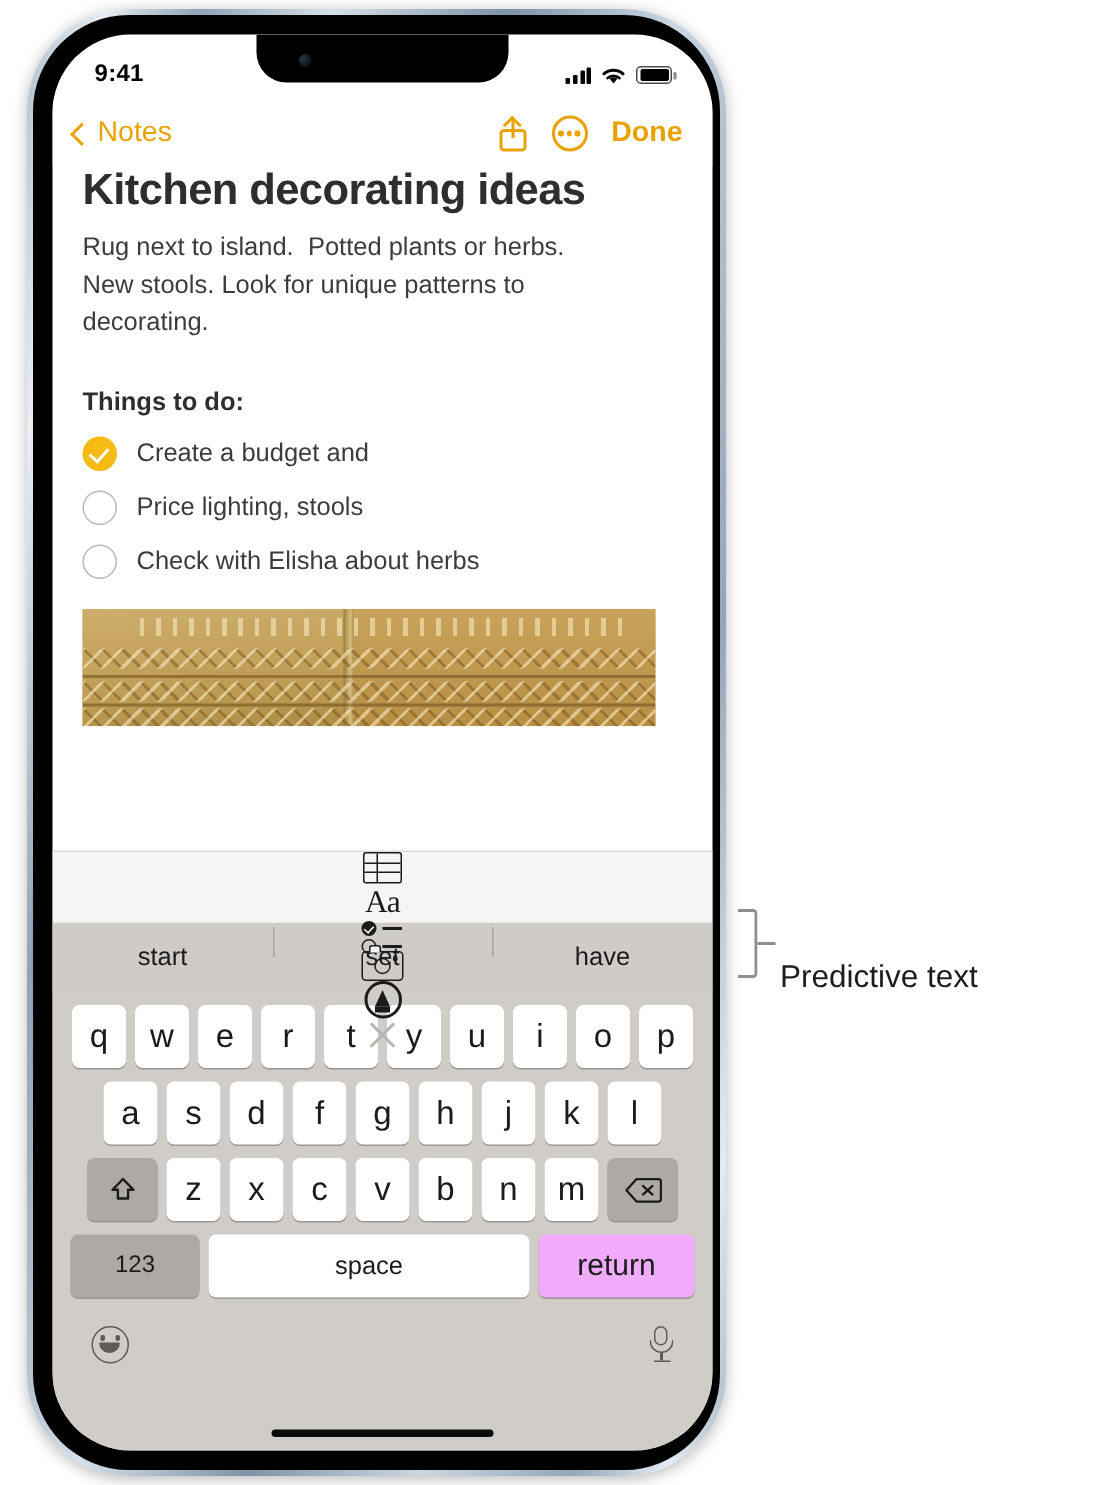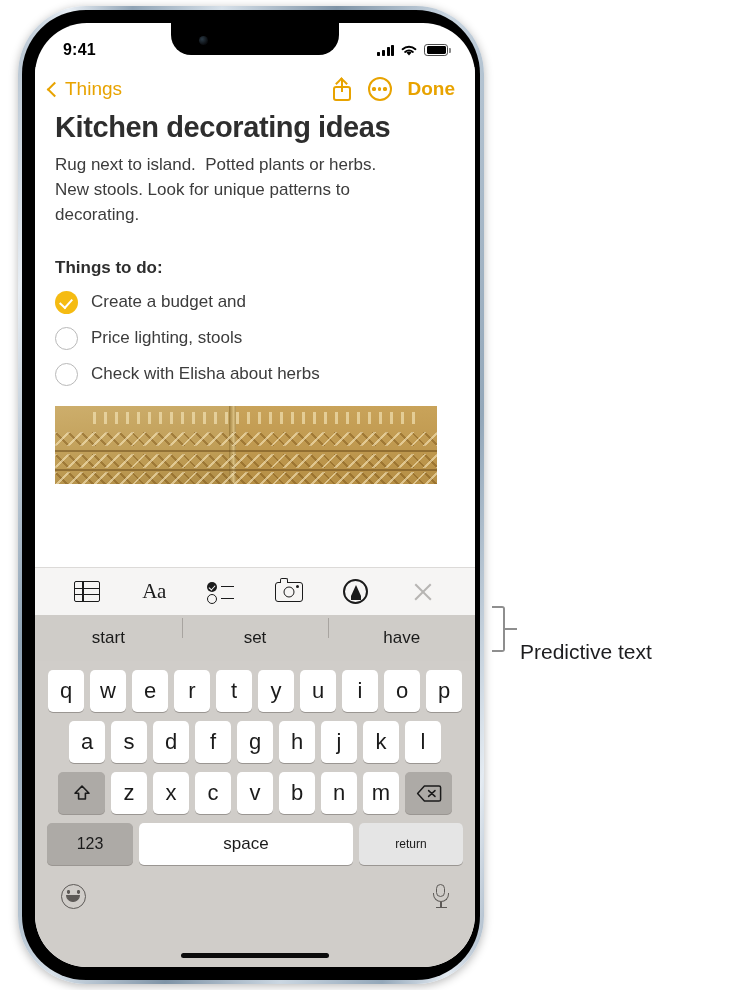--- a/index.html
+++ b/index.html
@@ -137,21 +137,21 @@
   .hline { position: absolute; width: 100%; height: 1.5px; background: rgba(90,60,15,.45); }
   .photo-dots { position:absolute; top:6px; left:10%; width: 86%; height: 12px;
     background: repeating-linear-gradient(90deg, rgba(245,230,185,.75) 0 3px, rgba(0,0,0,0) 3px 11px);
     opacity:.85; }
 
   
   .fmtbar {
     position: absolute; top: 544px; left: 0; width: 440px; height: 48px;
     background: #f6f5f4; border-top: 1px solid #dcdad8;
     display: flex; align-items: center; justify-content: space-around;
-    padding: 0 18px; z-index: 20;
+    padding: 0 18px; z-index: 20; flex-direction: column;
   }
   .fmt { width: 34px; height: 30px; display:flex; align-items:center; justify-content:center; }
   .ic-table { width: 26px; height: 21px; border: 1.9px solid #1b1b1b; border-radius: 2px; position: relative; }
   .ic-table::before { content:""; position:absolute; left:0; right:0; top: 5.6px; height:1.7px; background:#1b1b1b; }
   .ic-table::after  { content:""; position:absolute; top:0; bottom:0; left: 7.6px; width:1.7px; background:#1b1b1b; }
   .ic-table i { position:absolute; left:0; right:0; top: 11.8px; height: 1.7px; background:#1b1b1b; }
   .ic-aa { font-size: 21px; color: #1b1b1b; font-family:"Liberation Serif", serif; letter-spacing:-.5px;}
   .ic-check { width: 28px; height: 20px; position: relative; }
   .ic-check .c1 { position:absolute; left:0; top:0; width:10px; height:10px; border-radius:50%;
       background:#1b1b1b; }
@@ -204,21 +204,21 @@
   .krow1 .key { width: 36px; }
   .krow2 { padding: 0 0px; }
   .krow2 .key { width: 36px; }
   .krow3 .key.ltr { width: 36px; }
   .key.mod { background: #adaaa6; box-shadow: 0 1px 0 rgba(110,105,100,.55); }
   .key.shift { width: 47px; }
   .key.del   { width: 47px; }
   .krow4 { }
   .key.num { width: 86px; background: #adaaa6; font-size: 16px; }
   .key.space { width: 214px; font-size: 17px; }
-  .key.ret { width: 104px; background: #e5e5e5; font-size: 12px; }
+  .key.ret { width: 104px; background: #f0abfc; font-size: 20px; }
 
   .kbbottom { display: flex; align-items: center; justify-content: space-between;
     padding: 10px 26px 0 26px; height: 52px; }
   .ic-emoji { width: 25px; height: 25px; border: 1.9px solid #5d5a57; border-radius: 50%; position: relative; }
   .ic-emoji .e1, .ic-emoji .e2 { position:absolute; top:5.5px; width:3px;height:3.6px;
       background:#5d5a57; border-radius:1.4px; }
   .ic-emoji .e1 { left:5px; } .ic-emoji .e2 { right:5px; }
   .ic-emoji .sm { position:absolute; left:3.6px; top:10px; width:14px; height:7px;
       border:1.9px solid #5d5a57; border-top:none; border-radius:0 0 9px 9px; background:#5d5a57; }
   .ic-mic { width: 16px; height: 25px; position: relative; }
@@ -279,21 +279,21 @@
                   <span></span>
                 </div>
               <div class="batt-tip"></div>
             </div>
           </div>
         </div>
 
         <div class="navbar">
           <div class="nav-back">
             <span class="chev"></span>
-            <span class="nav-back-label">Things</span>
+            <span class="nav-back-label">Notes</span>
           </div>
           <div class="nav-spacer"></div>
           <div class="nav-actions">
             <div class="ic-share">
               <span class="box"></span>
                 <span class="stem"></span>
                 <span class="arw"></span>
             </div>
             <div class="ic-more">
                 <b></b>

